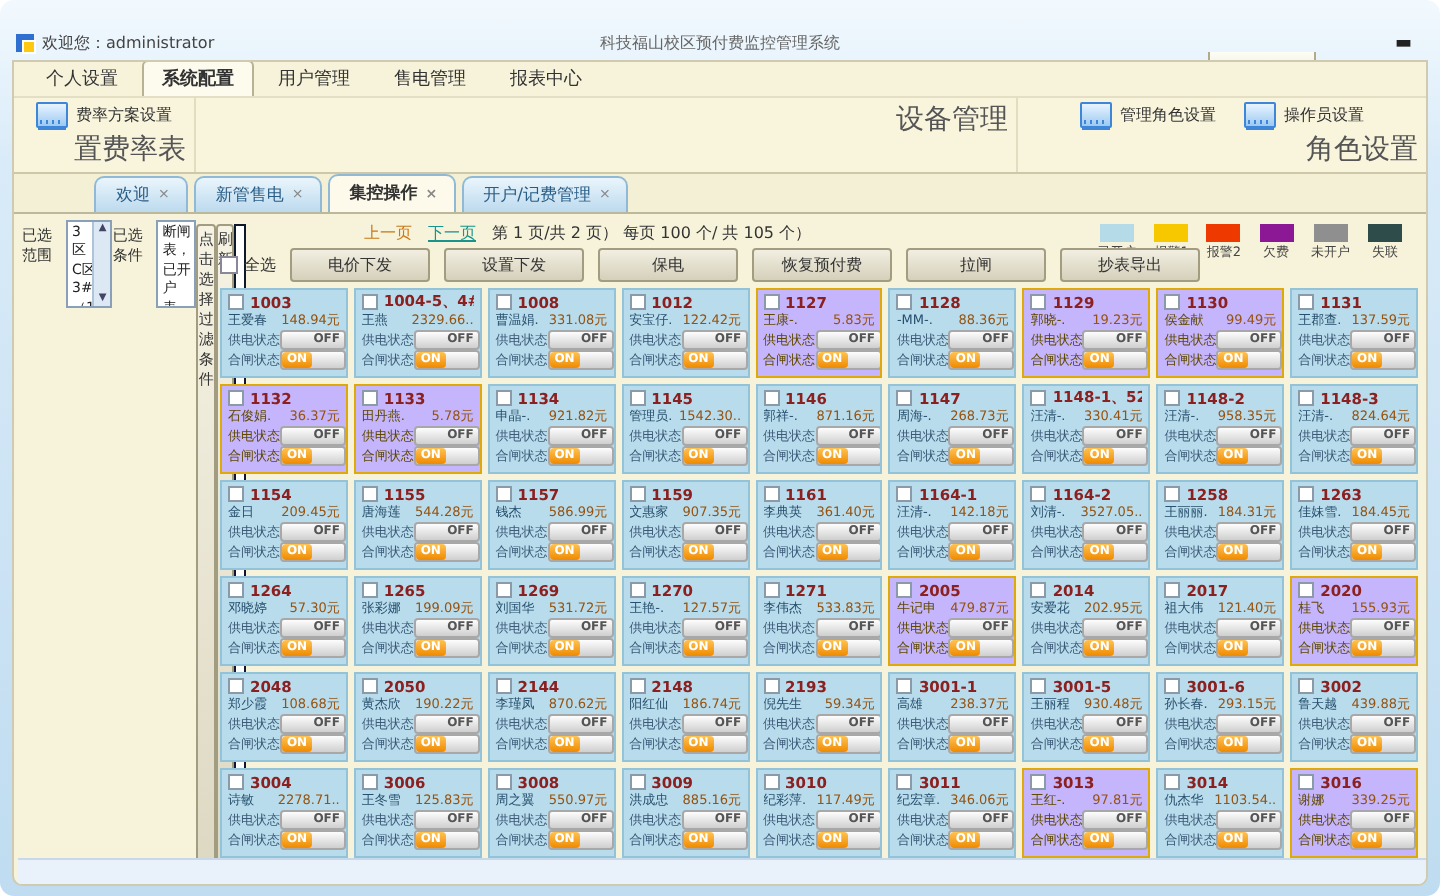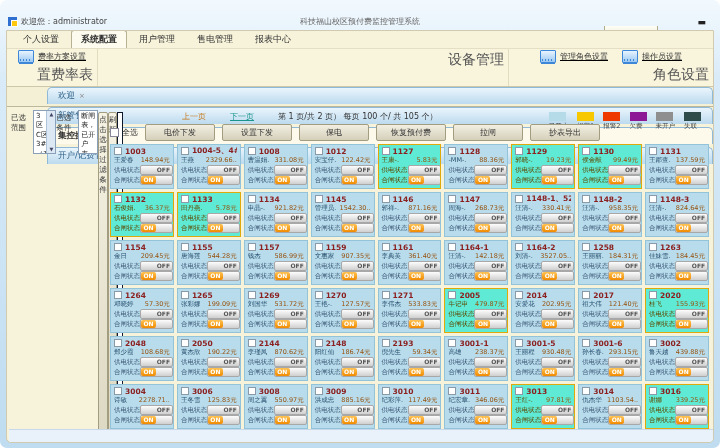--- a/index.html
+++ b/index.html
@@ -21,30 +21,30 @@
   .app{position:absolute;top:30px;left:6px;right:6px;bottom:5px;background:#f7f3da;border:1px solid #cfcab0;
        border-radius:0 0 5px 5px;display:flex;flex-direction:column;overflow:hidden;}
   
   .menubar{height:17px;display:flex;align-items:flex-end;padding-left:6px;gap:2px;background:#f7f3da;}
   .menuitem{font-size:9px;color:#333;padding:2px 9px;border:1px solid transparent;border-bottom:none;}
   .menuitem.active{background:#fdfbee;border-color:#b8b294;font-weight:bold;border-radius:3px 3px 0 0;}
   
   .ribbon{height:37px;display:flex;border-top:1px solid #e4dfc4;border-bottom:1px solid #cdc8aa;background:#f9f5dd;}
   .rgroup{display:flex;flex-direction:column;border-right:1px solid #e2ddc0;padding:1px 4px 0;}
   .rgroup:last-child{border-right:none;}
-  .rbtns{display:flex;flex:1;align-items:flex-start;text-decoration:underline;}
+  .rbtns{display:flex;flex:1;align-items:center;}
   .rbtn{display:flex;align-items:center;gap:4px;padding:0 7px;font-size:8px;color:#333;white-space:nowrap;}
   .ricon{width:14px;height:11px;flex:none;border:1px solid #3d86d8;border-radius:1px;
          background:linear-gradient(#e8f4ff,#9cc9f2);box-shadow:0 2px 0 -1px #3d86d8;position:relative;}
   .ricon::after{content:"";position:absolute;left:1px;right:1px;bottom:1px;height:2px;
         background:repeating-linear-gradient(90deg,#3d86d8 0 1px,transparent 1px 3px);}
   .glabel{text-align:right;font-size:14px;color:#555;padding:1px 0 2px;}
   
-  .tabbar{height:19px;display:flex;padding-left:40px;gap:3px;background:#f4f0d6;
-          border-bottom:1px solid #bdb89c;flex-direction:column;}
+  .tabbar{height:19px;display:flex;align-items:flex-end;padding-left:40px;gap:3px;background:#f4f0d6;
+          border-bottom:1px solid #bdb89c;}
   .dtab{display:flex;align-items:center;gap:4px;font-size:8.5px;color:#2a5d86;padding:2px 8px 2px 10px;
         background:linear-gradient(#eaf5fc,#bcdaee);border:1px solid #8fb9d6;border-bottom:none;border-radius:5px 5px 0 0;height:13px;}
   .dtab.active{background:#fdfaec;color:#333;font-weight:bold;height:14px;}
   .tabx{font-size:7px;color:#888;line-height:1;}
   
   .content{flex:1;display:flex;min-height:0;}
   
   .sidebar{width:93px;flex:none;padding:3px 2px 2px 4px;display:flex;flex-direction:row;font-size:7.5px;color:#333;}
   .selrow{display:flex;margin-bottom:3px;}
   .sellab{width:22px;flex:none;padding-top:3px;line-height:1.3;}
@@ -56,36 +56,36 @@
         background:linear-gradient(#f6f3e4,#ddd8c2);border:1px solid #a8a astray;}
   .sbtn, .tbtn{border:1px solid #a29c80;border-radius:2px;}
   .tree{flex:1;margin-top:2px;background:#fff;border:1px solid #0f172a;padding:2px 1px 2px 3px;overflow:hidden;font-size:7.5px;}
   .trow{display:flex;align-items:center;gap:2px;margin:1px 0;white-space:nowrap;overflow:hidden;}
   .trow.child{padding-left:8px;}
   .pbox{width:7px;height:7px;flex:none;border:1px solid #889;background:#fff;font-size:6px;line-height:6px;text-align:center;color:#335;}
   .folder{width:9px;height:7px;flex:none;background:linear-gradient(#ffd95e,#f0a72e);border:1px solid #c27c1a;border-radius:1px;}
   
   .main{flex:1;display:flex;flex-direction:column;min-width:0;padding:2px 4px 0 4px;position:relative;}
   .controls{height:33px;position:relative;flex:none;}
-  .pager{position:absolute;left:72px;top:2px;font-size:8px;color:#333;display:flex;gap:24px;white-space:nowrap;}
+  .pager{position:absolute;left:72px;top:2px;font-size:8px;color:#333;display:flex;gap:8px;white-space:nowrap;}
   .pprev{color:#c87818;}
   .pnext{color:#18948c;text-decoration:underline;}
   .legend{position:absolute;right:8px;top:3px;display:flex;gap:9px;}
-  .litem{display:flex;flex-direction:column;align-items:flex-start;gap:1px;}
+  .litem{display:flex;flex-direction:column;align-items:center;gap:1px;}
   .lswatch{width:17px;height:9px;}
   .llabel{font-size:6.5px;color:#444;}
   .btnrow{position:absolute;left:0;top:15px;display:flex;align-items:center;gap:7px;}
   .chk{width:7px;height:7px;background:#fff;border:1px solid #889;flex:none;}
   .selall{display:flex;align-items:center;gap:3px;font-size:8px;color:#333;}
   .tbtn{min-width:52px;padding:2px 8px;text-align:center;font-size:8px;color:#333;
         background:linear-gradient(#f2efe2,#d5d0ba);}
   
   .cards{flex:none;display:grid;grid-template-columns:repeat(9,1fr);gap:3px;margin-top:2px;}
   .card{border:1px solid #93c3d9;background:#b9dcec;padding:1px 3px 3px;overflow:hidden;}
-  .card.alarm1{background:#5eead4;border-color:#dfa90a;}
+  .card.alarm1{background:#c4b5fd;border-color:#dfa90a;}
   .chdr{display:flex;align-items:center;gap:3px;height:10px;font-size:7.5px;font-weight:bold;color:#8b2020;white-space:nowrap;overflow:hidden;}
   .cchk{width:6px;height:6px;background:#fff;border:1px solid #8a9aa8;flex:none;}
   .nameline{display:flex;justify-content:space-between;font-size:6.5px;height:9px;white-space:nowrap;overflow:hidden;}
   .cname{color:#27506e;overflow:hidden;}
   .card.alarm1 .cname{color:#5f4800;}
   .camount{color:#96520e;flex:none;margin-left:2px;}
   .srow{display:flex;align-items:center;height:10px;font-size:6.5px;white-space:nowrap;}
   .slab{color:#3c5a78;}
   .card.alarm1 .slab{color:#5f4800;}
   .pill{width:31px;height:8px;flex:none;margin-left:auto;border:1px solid #a8a8a8;border-radius:2px;

